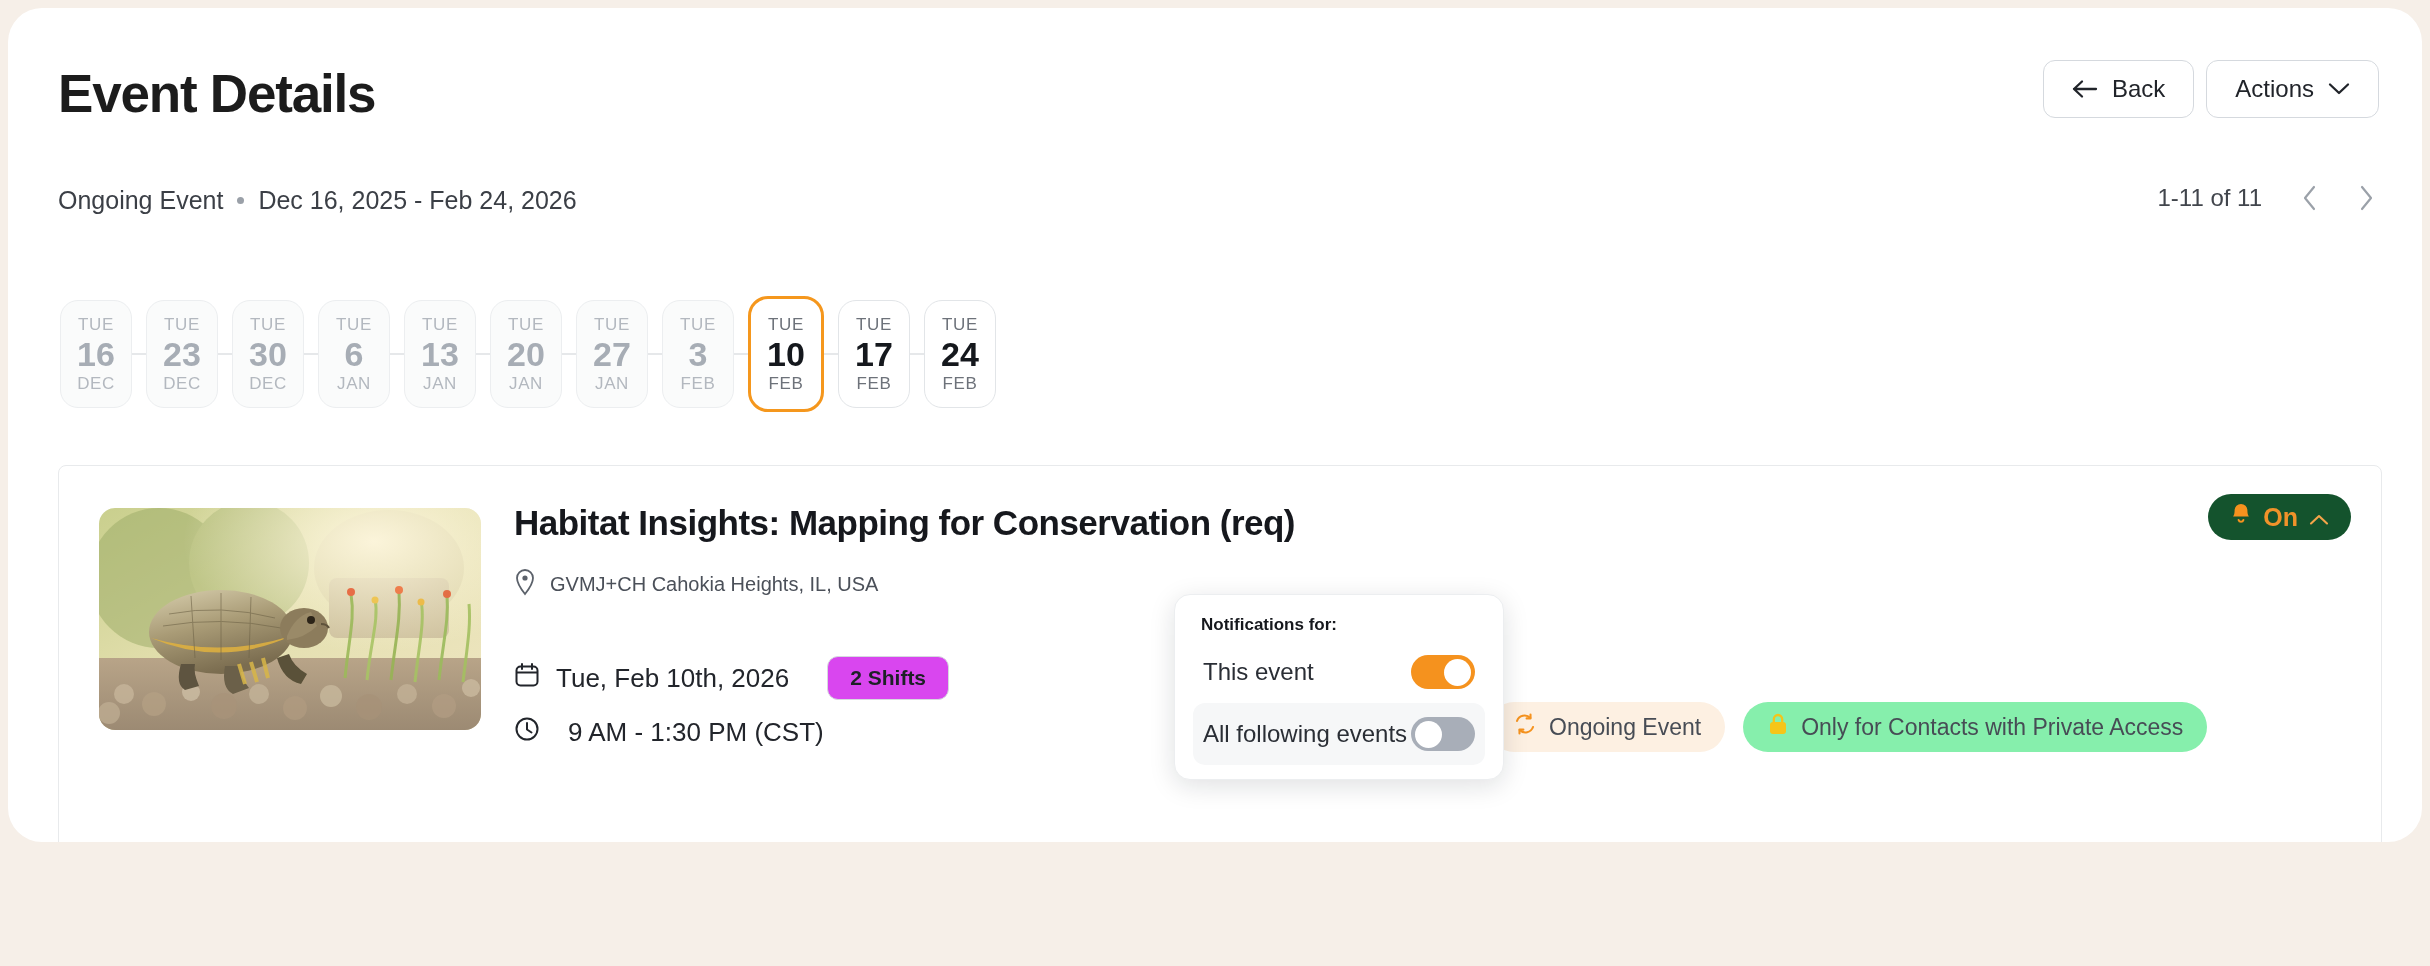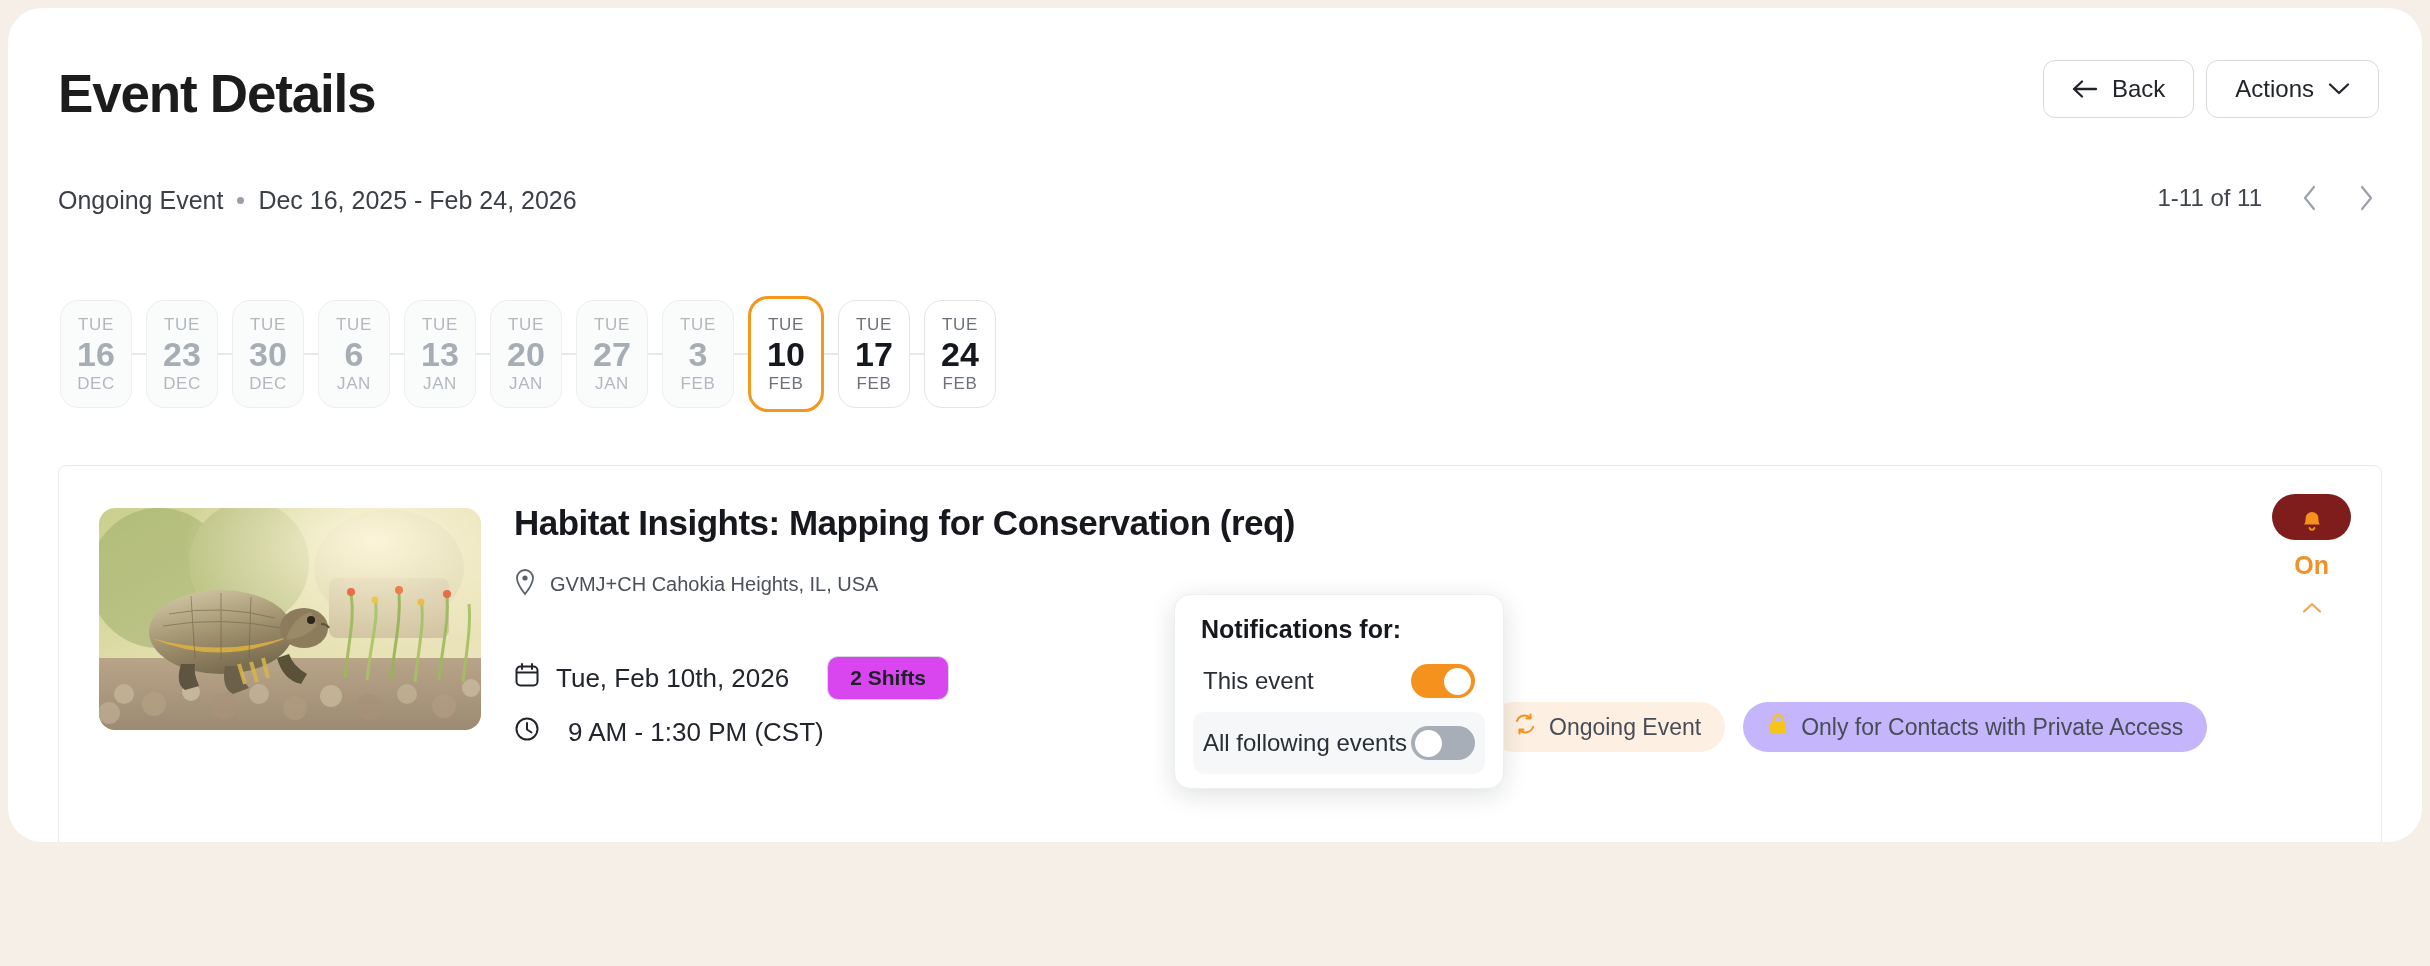--- a/index.html
+++ b/index.html
@@ -130,43 +130,43 @@
   .badges {
     position: absolute; left: 1430px; top: 236px;
     display: flex; align-items: center; gap: 18px;
   }
   .badge {
     display: flex; align-items: center; gap: 12px;
     height: 50px; padding: 0 24px; border-radius: 25px;
     font-size: 23px; font-weight: 500; white-space: nowrap;
   }
   .badge-ongoing { background: #fdf0e2; color: #474c55; }
-  .badge-private { background: #c4b5fd; color: #474c55; }
+  .badge-private { background: #86efac; color: #474c55; }
 
   
   .notif-btn {
     position: absolute; right: 30px; top: 28px;
     display: flex; align-items: center; gap: 11px;
-    height: 46px; padding: 16px 22px; border-radius: 23px;
-    background: #7f1d1d; color: #f0922a; cursor: pointer;
-    font-size: 25px; font-weight: 600; white-space: nowrap; flex-direction: column;
+    height: 46px; padding: 9px 22px; border-radius: 23px;
+    background: #14532d; color: #f0922a; cursor: pointer;
+    font-size: 25px; font-weight: 600; white-space: nowrap;
   }
 
   
   .notif-popup {
     position: absolute; left: 1115px; top: 128px;
     width: 330px;
     background: #fff;
     border: 1.5px solid #eceef0;
     border-radius: 16px;
     box-shadow: 0 6px 26px rgba(18,22,28,.13);
     padding: 20px 18px 14px 18px;
     z-index: 5;
   }
-  .notif-title { font-size: 25px; font-weight: 700; color:#16181d; padding: 0 8px 6px 8px; }
+  .notif-title { font-size: 17px; font-weight: 700; color:#16181d; padding: 0 8px 6px 8px; }
   .notif-row {
     display: flex; align-items: center; justify-content: space-between;
     height: 62px; padding: 0 10px; border-radius: 12px;
     font-size: 24px; color: #2a2e35; cursor: pointer;
   }
   .notif-row.alt { background: #f6f7f8; }
   .toggle { width: 64px; height: 34px; border-radius: 17px; position: relative; flex:none; }
   .toggle.on { background: #f5921e; }
   .toggle.off { background: #a8aeb8; }
   .toggle .knob {

